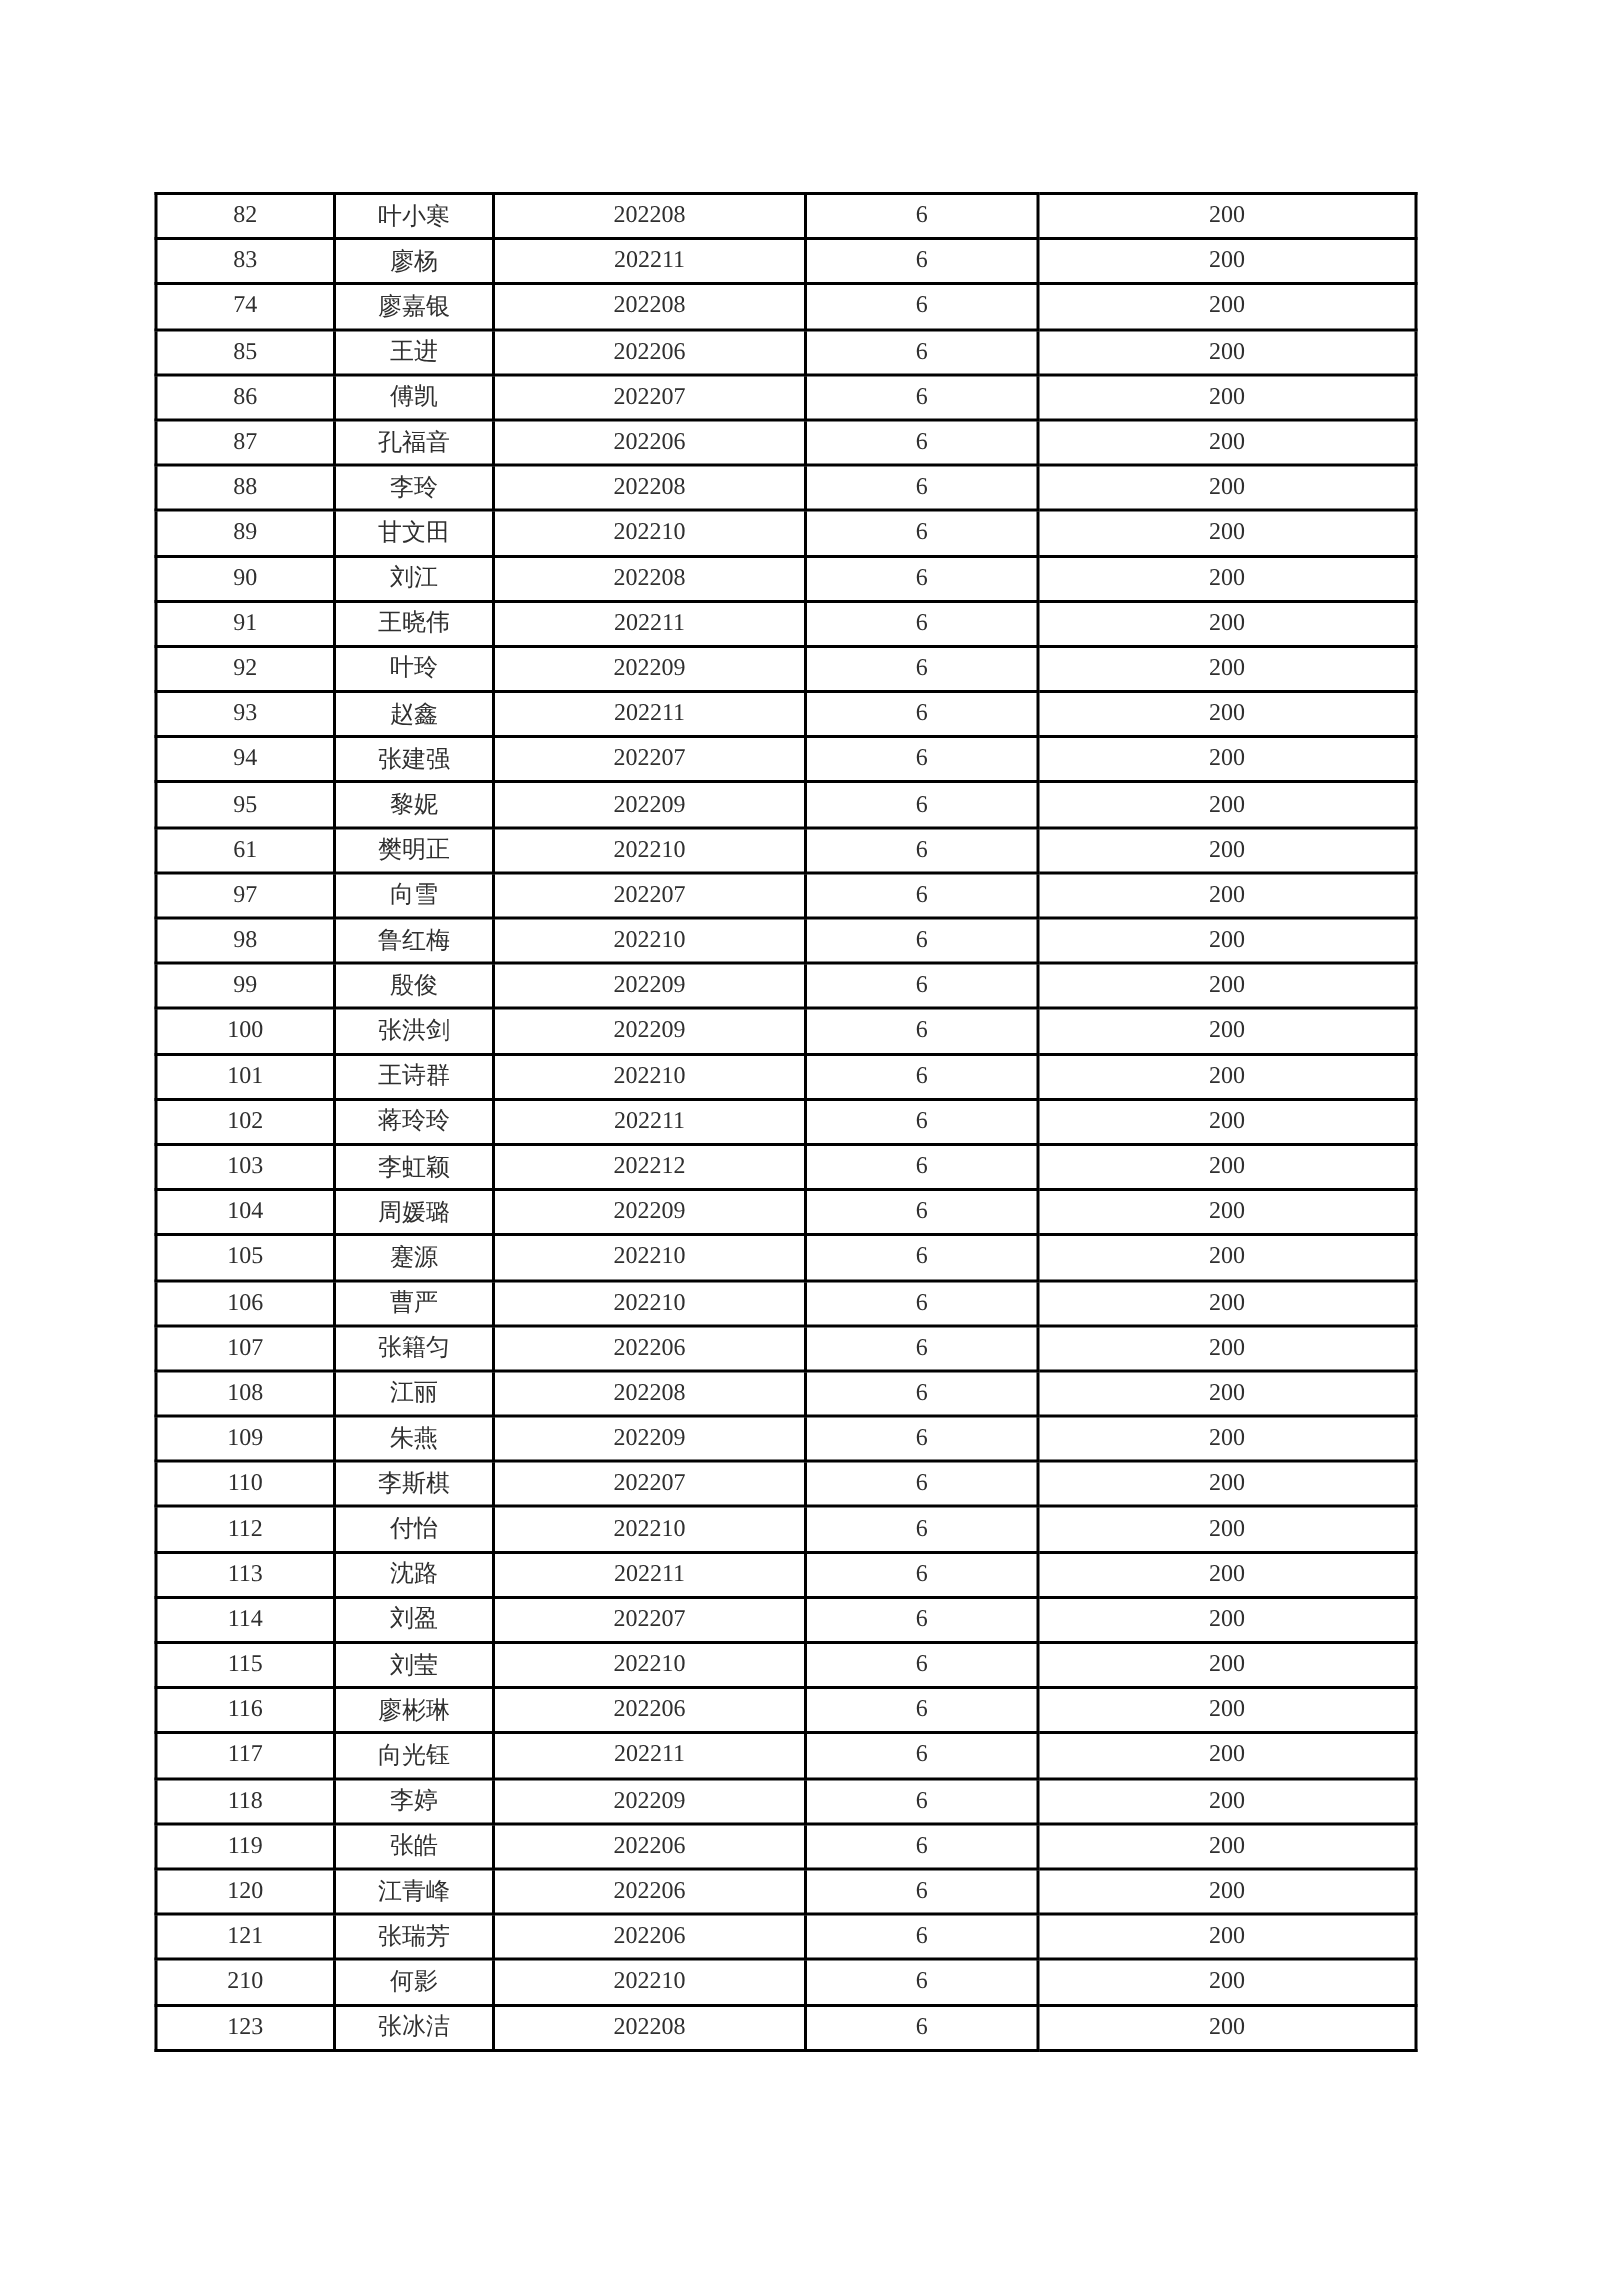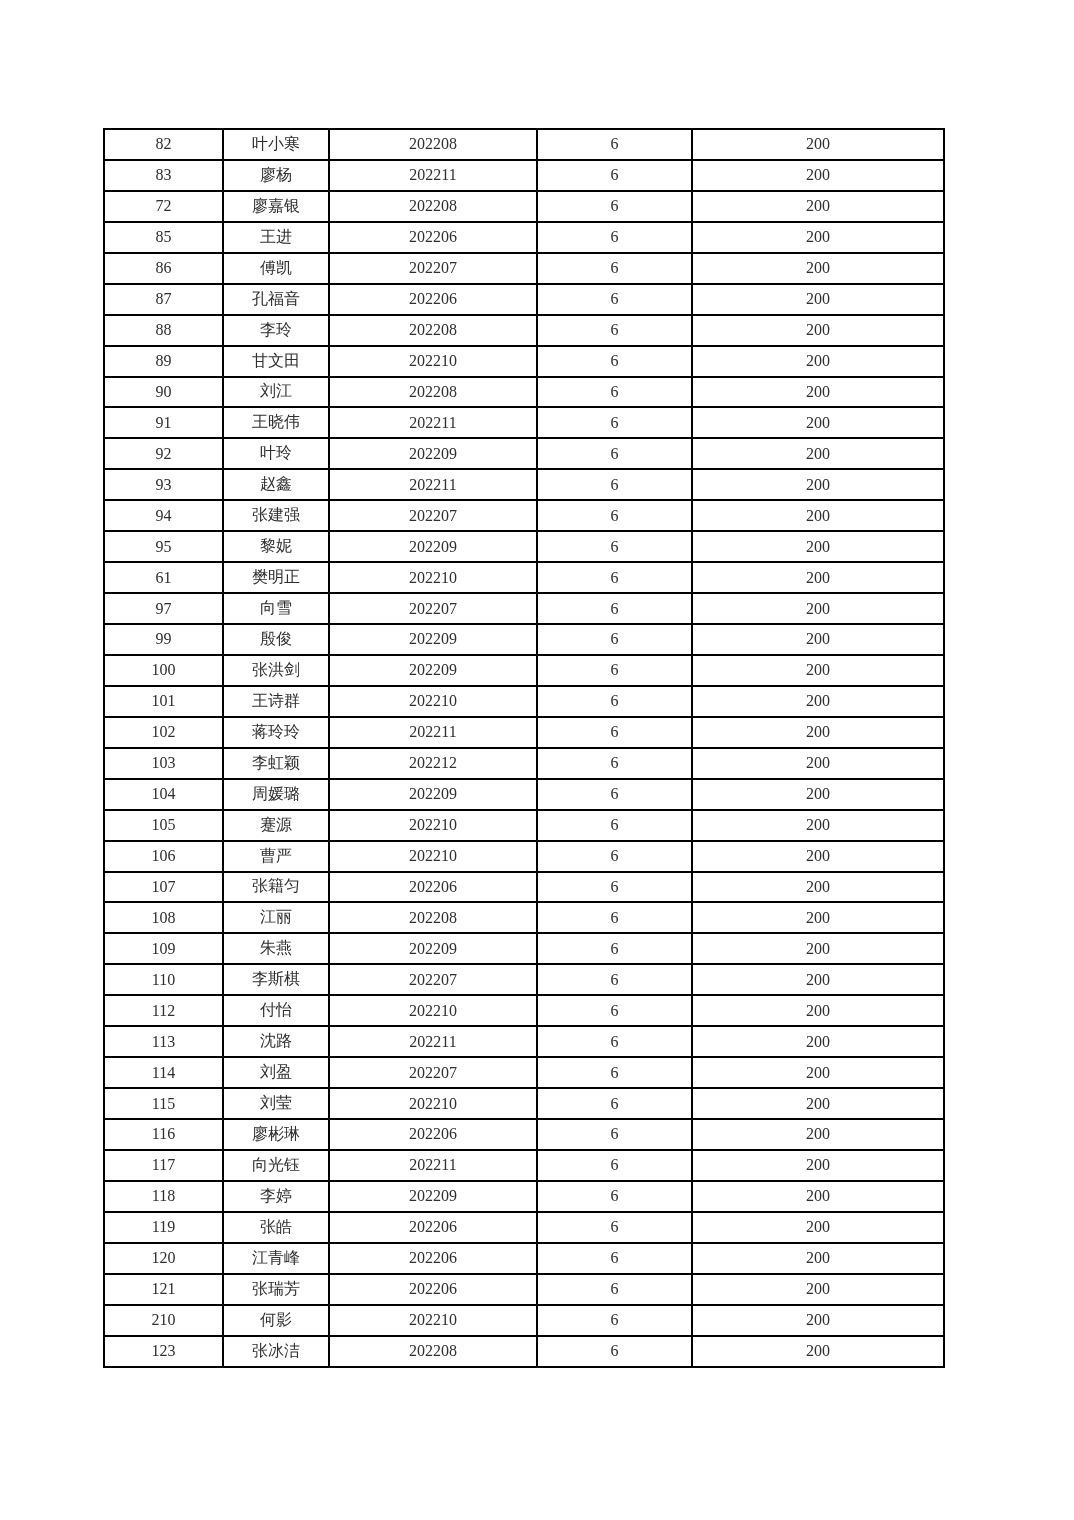--- a/index.html
+++ b/index.html
@@ -61,21 +61,21 @@
           <td>200</td>
         </tr>
         <tr>
           <td>83</td>
           <td>廖杨</td>
           <td>202211</td>
           <td>6</td>
           <td>200</td>
         </tr>
         <tr>
-          <td>72</td>
+          <td>74</td>
           <td>廖嘉银</td>
           <td>202208</td>
           <td>6</td>
           <td>200</td>
         </tr>
         <tr>
           <td>85</td>
           <td>王进</td>
           <td>202206</td>
           <td>6</td>
@@ -155,20 +155,27 @@
           <td>61</td>
           <td>樊明正</td>
           <td>202210</td>
           <td>6</td>
           <td>200</td>
         </tr>
         <tr>
           <td>97</td>
           <td>向雪</td>
           <td>202207</td>
+          <td>6</td>
+          <td>200</td>
+        </tr>
+        <tr>
+          <td>98</td>
+          <td>鲁红梅</td>
+          <td>202210</td>
           <td>6</td>
           <td>200</td>
         </tr>
         <tr>
           <td>99</td>
           <td>殷俊</td>
           <td>202209</td>
           <td>6</td>
           <td>200</td>
         </tr>

